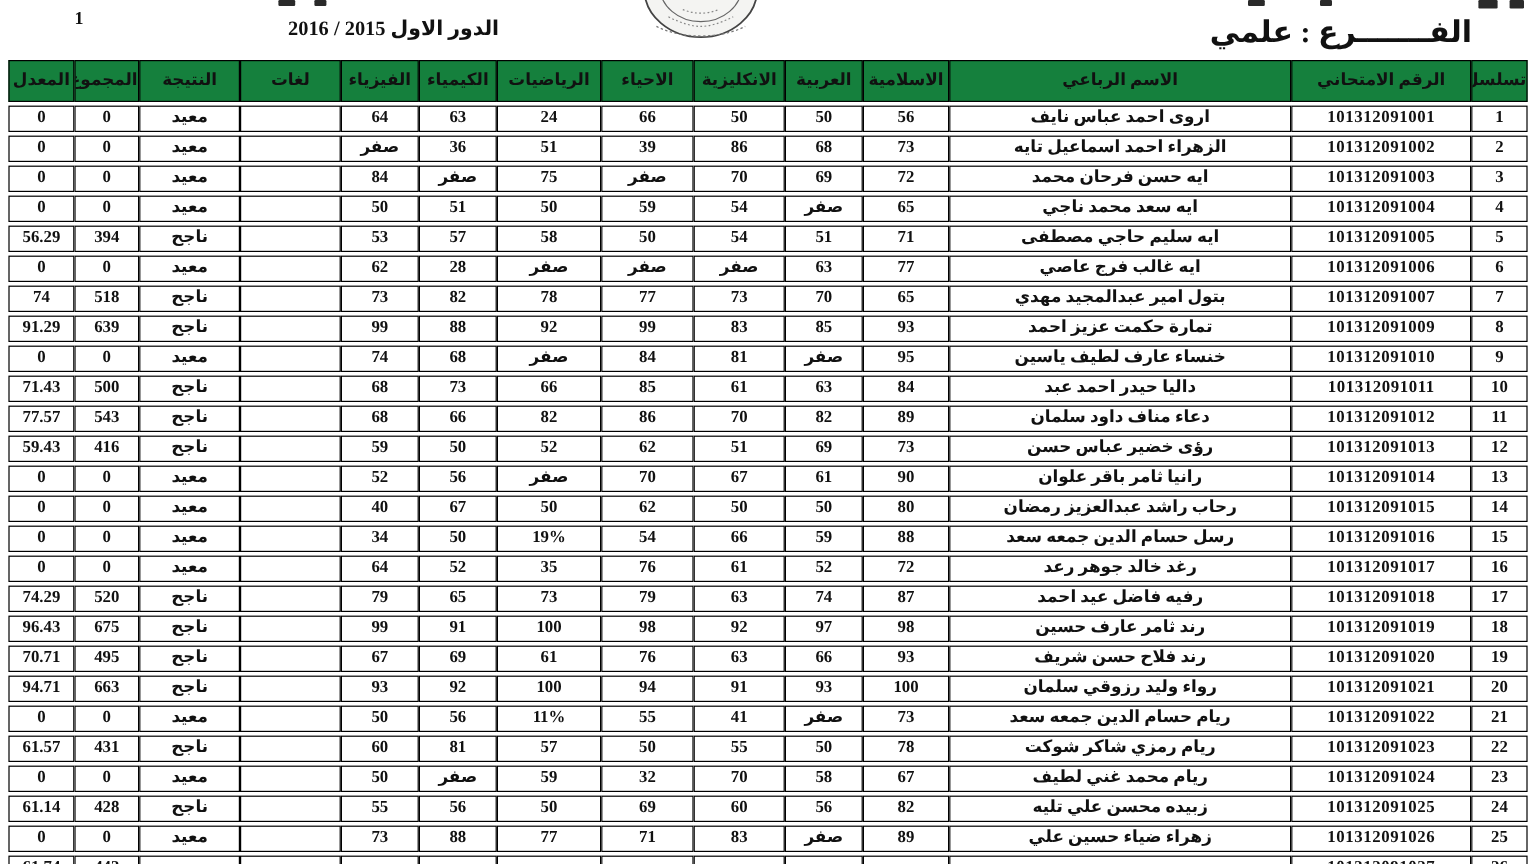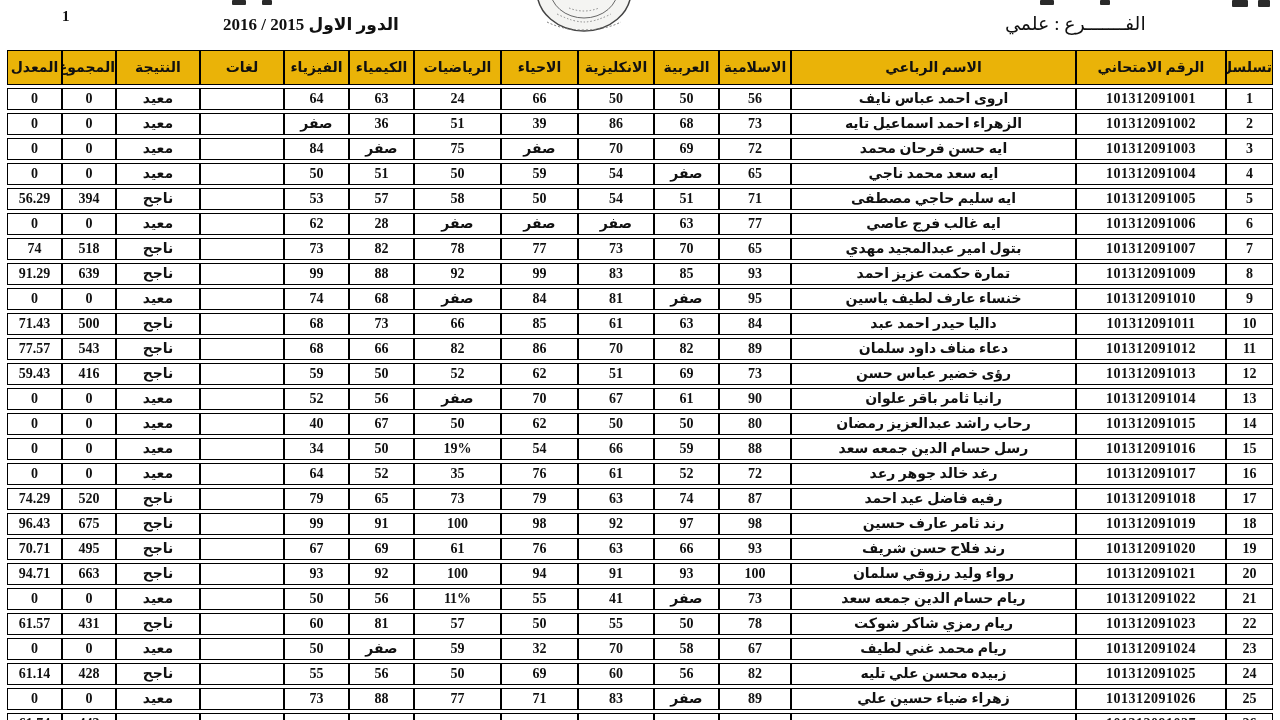--- a/index.html
+++ b/index.html
@@ -5,36 +5,36 @@
   html,body{margin:0;padding:0;}
   body{
     width:1280px;height:720px;overflow:hidden;background:#ffffff;
     font-family:"Liberation Serif","DejaVu Serif","DejaVu Sans",serif;
     color:#111;
   }
   .page{position:relative;width:1280px;height:720px;overflow:hidden;background:#fff;}
 
   
   .page-number{position:absolute;left:62px;top:8px;font-size:15px;font-weight:bold;}
-  .round-label{position:absolute;left:223px;top:14px;width:200px;font-size:17px;font-weight:bold;direction:rtl;text-align:left;white-space:nowrap;}
-  .branch-label{position:absolute;left:1005px;top:12px;width:225px;font-size:19px;font-weight:normal;direction:rtl;text-align:left;white-space:nowrap;}
+  .round-label{position:absolute;left:240px;top:14px;width:200px;font-size:17px;font-weight:bold;direction:rtl;text-align:left;white-space:nowrap;}
+  .branch-label{position:absolute;left:1005px;top:12px;width:225px;font-size:25px;font-weight:bold;direction:rtl;text-align:center;white-space:nowrap;}
   .seal-wrap{position:absolute;left:533px;top:0;width:102px;height:33px;overflow:hidden;}
   .cut-mark{position:absolute;top:0;background:#2a2a2a;border-radius:1px;}
 
   
   table.results{
     position:absolute;top:47px;left:7px;width:1266px;
     table-layout:fixed;border-collapse:separate;border-spacing:0 3px;
     direction:rtl;
   }
   table.results th,table.results td{
     border:1px solid #000;text-align:center;font-weight:bold;
     overflow:hidden;white-space:nowrap;padding:0;
   }
-  table.results th{height:33px;font-size:14px;background:#eab308;}
+  table.results th{height:33px;font-size:14px;background:#15803d;}
   table.results td{height:20px;line-height:20px;font-size:14px;background:#fff;}
   td.name{text-align:right;padding-right:5px;font-size:13px;}
   td.exam{font-size:15px;letter-spacing:0.5px;}
   td.serial{font-size:14px;}
   td.result{font-size:12px;}
 </style>
 </head>
 <body>
 
 <div class="page">

